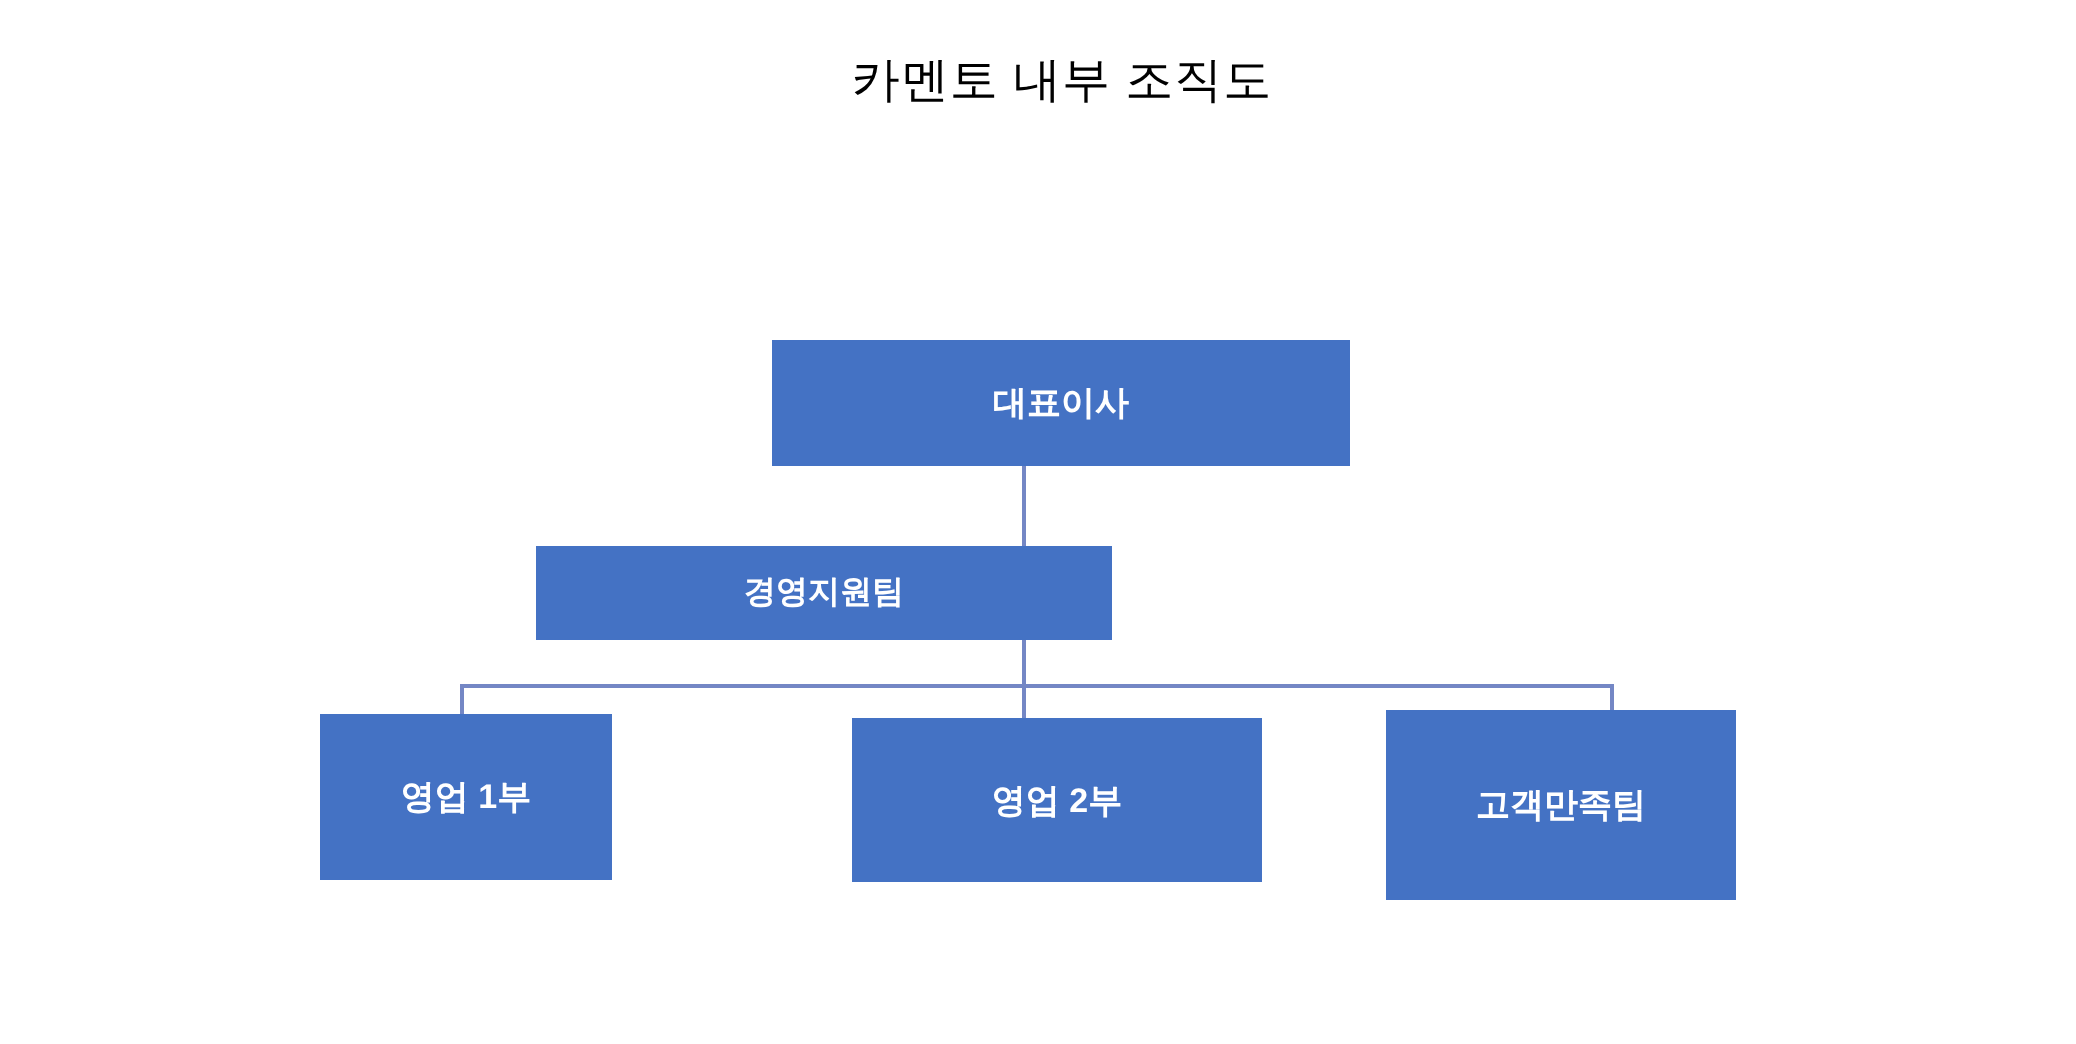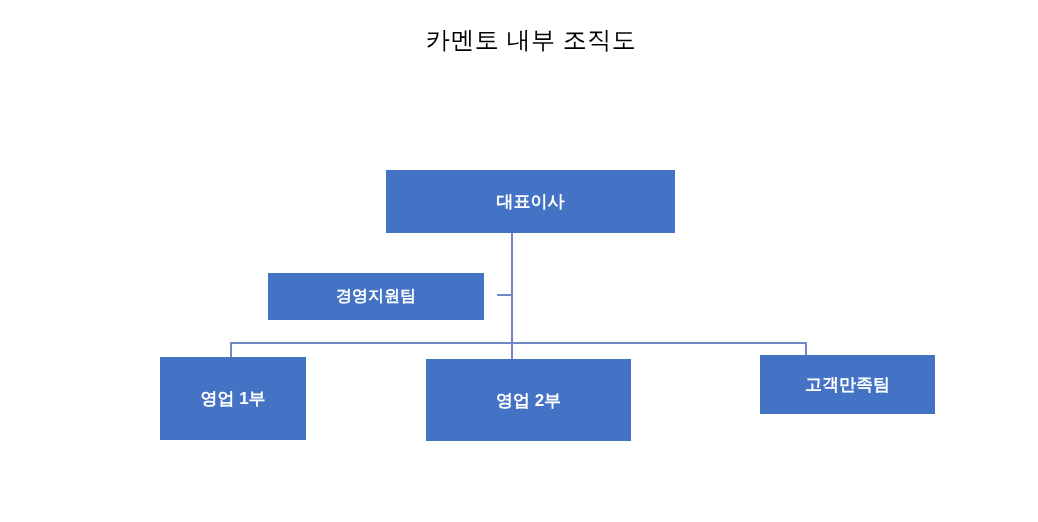--- a/index.html
+++ b/index.html
@@ -34,24 +34,24 @@
     font-size: 17px;
     font-weight: bold;
     display: flex;
     align-items: center;
     justify-content: center;
     text-align: center;
     box-sizing: border-box;
     margin-left: 18px;
   }
   .node-ceo      { left: 368px; top: 170px; width: 289px; height: 63px; }
-  .node-support  { left: 250px; top: 273px; width: 216px; height: 47px; font-size: 16px; }
+  .node-support  { left: 250px; top: 273px; width: 288px; height: 47px; font-size: 16px; }
   .node-sales1   { left: 142px; top: 357px; width: 146px; height: 83px; }
   .node-sales2   { left: 408px; top: 359px; width: 205px; height: 82px; }
-  .node-customer { left: 742px; top: 355px; width: 175px; height: 59px; }
+  .node-customer { left: 675px; top: 355px; width: 175px; height: 95px; }
   .connector {
     position: absolute;
     background: #7487C5;
   }
   .conn-ceo-vertical   { left: 511px; top: 233px; width: 2px;   height: 127px; }
   .conn-support-branch { left: 497px; top: 294px; width: 15px;  height: 2px;  }
   .conn-bus            { left: 230px; top: 342px; width: 577px; height: 2px;  }
   .conn-tick-sales1    { left: 230px; top: 342px; width: 2px;   height: 16px; }
   .conn-tick-customer  { left: 805px; top: 342px; width: 2px;   height: 14px; }
 </style>

